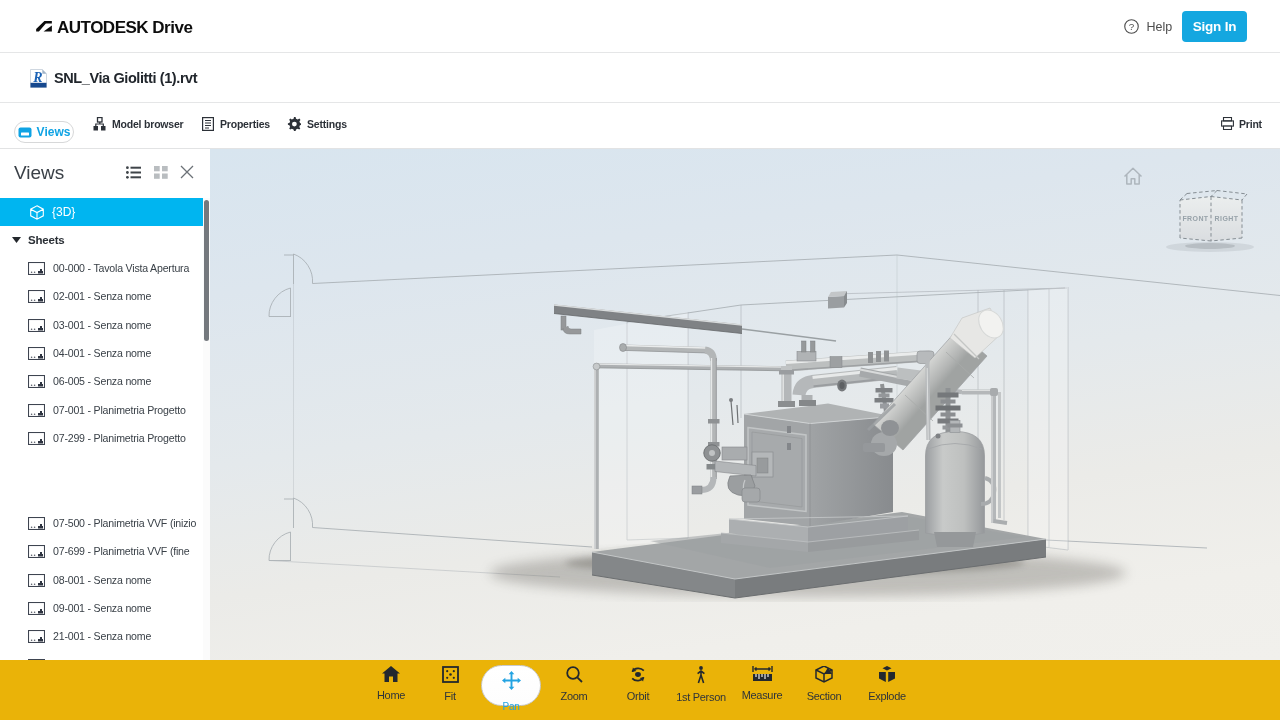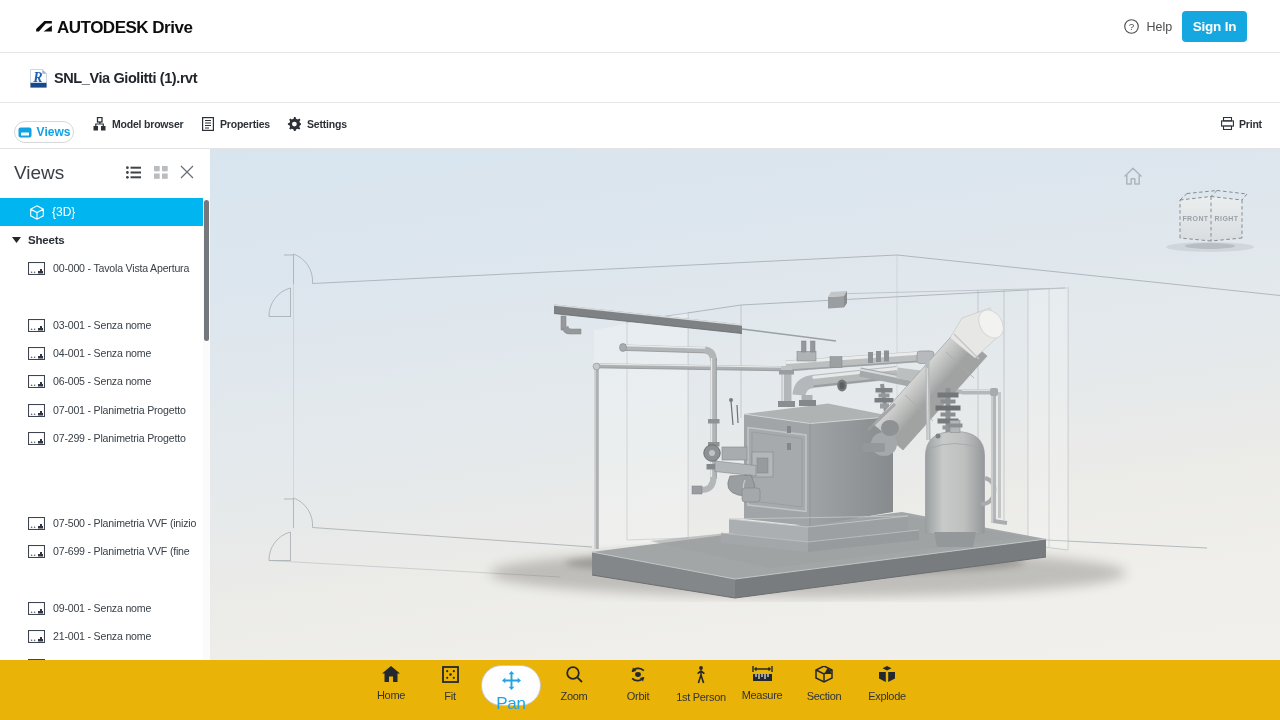--- a/index.html
+++ b/index.html
@@ -50,21 +50,21 @@
 #canvas { position:absolute; left:210px; top:149px; width:1070px; height:511px;
   background:linear-gradient(172deg, #d8e5ef 0%, #dde6ee 22%, #e4e9ec 48%, #ebebe8 68%, #f0efeb 86%, #f1f0ec 100%); }
 
 
 #bbar { position:absolute; left:0; top:660px; width:1280px; height:60px; background:#eab308; }
 .bitem { position:absolute; top:6px; width:80px; text-align:center; }
 .bitem .lbl { font-size:11px; letter-spacing:-0.3px; color:#2f343a; margin-top:3px; }
 #panpill { position:absolute; left:481px; top:5px; width:60px; height:41px;
   border:1px solid #c9cacc; border-radius:21px; background:linear-gradient(#fff,#fdfdfd);
   text-align:center; }
-#panpill .lbl { font-size:17px; letter-spacing:-0.3px; color:#23a3e2; margin-top:0; }
+#panpill .lbl { font-size:10px; letter-spacing:-0.3px; color:#23a3e2; margin-top:7px; }
 </style>
 </head>
 <body>
 <div id="page">
 
   <div id="hdr">
     <svg id="logo" width="16" height="10.5" viewBox="0 0 15.4 10.3">
       <path d="M0,10.3 L0,7.9 L8.1,0 L15.4,0 L15.4,2.5 L9.5,2.5 L2.7,10.3 Z" fill="#0d0d0d"></path>
       <path d="M7.3,10.3 L15.4,10.3 L15.4,4.4 Z" fill="#0d0d0d"></path>
     </svg>
@@ -382,20 +382,29 @@
     </div>
     <div class="prow" style="top:105px">
         <svg style="margin-left:28px;flex:none" width="17" height="13" viewBox="0 0 17 13">
           <rect x="0.5" y="0.5" width="16" height="12" fill="#fff" stroke="#3e4450" stroke-width="1.1"></rect>
           <path d="M10,9 h2 v-2 h2 v2 h1 v2.5 h-5 Z" fill="#2f3542"></path>
           <circle cx="3.6" cy="10.3" r="0.8" fill="#565b66"></circle>
           <circle cx="6.6" cy="10.3" r="0.8" fill="#565b66"></circle>
         </svg>
         <span class="txt" style="margin-left:8px">00-000 - Tavola Vista Apertura</span>
       </div>
+    <div class="prow" style="top:133px">
+        <svg style="margin-left:28px;flex:none" width="17" height="13" viewBox="0 0 17 13">
+          <rect x="0.5" y="0.5" width="16" height="12" fill="#fff" stroke="#3e4450" stroke-width="1.1"></rect>
+          <path d="M10,9 h2 v-2 h2 v2 h1 v2.5 h-5 Z" fill="#2f3542"></path>
+          <circle cx="3.6" cy="10.3" r="0.8" fill="#565b66"></circle>
+          <circle cx="6.6" cy="10.3" r="0.8" fill="#565b66"></circle>
+        </svg>
+        <span class="txt" style="margin-left:8px">02-001 - Senza nome</span>
+      </div>
     <div class="prow" style="top:162px">
         <svg style="margin-left:28px;flex:none" width="17" height="13" viewBox="0 0 17 13">
           <rect x="0.5" y="0.5" width="16" height="12" fill="#fff" stroke="#3e4450" stroke-width="1.1"></rect>
           <path d="M10,9 h2 v-2 h2 v2 h1 v2.5 h-5 Z" fill="#2f3542"></path>
           <circle cx="3.6" cy="10.3" r="0.8" fill="#565b66"></circle>
           <circle cx="6.6" cy="10.3" r="0.8" fill="#565b66"></circle>
         </svg>
         <span class="txt" style="margin-left:8px">03-001 - Senza nome</span>
       </div>
     <div class="prow" style="top:190px">
@@ -444,20 +453,29 @@
         <span class="txt" style="margin-left:8px">07-500 - Planimetria VVF (inizio</span>
       </div>
     <div class="prow" style="top:388px">
         <svg style="margin-left:28px;flex:none" width="17" height="13" viewBox="0 0 17 13">
           <rect x="0.5" y="0.5" width="16" height="12" fill="#fff" stroke="#3e4450" stroke-width="1.1"></rect>
           <path d="M10,9 h2 v-2 h2 v2 h1 v2.5 h-5 Z" fill="#2f3542"></path>
           <circle cx="3.6" cy="10.3" r="0.8" fill="#565b66"></circle>
           <circle cx="6.6" cy="10.3" r="0.8" fill="#565b66"></circle>
         </svg>
         <span class="txt" style="margin-left:8px">07-699 - Planimetria VVF (fine</span>
+      </div>
+    <div class="prow" style="top:417px">
+        <svg style="margin-left:28px;flex:none" width="17" height="13" viewBox="0 0 17 13">
+          <rect x="0.5" y="0.5" width="16" height="12" fill="#fff" stroke="#3e4450" stroke-width="1.1"></rect>
+          <path d="M10,9 h2 v-2 h2 v2 h1 v2.5 h-5 Z" fill="#2f3542"></path>
+          <circle cx="3.6" cy="10.3" r="0.8" fill="#565b66"></circle>
+          <circle cx="6.6" cy="10.3" r="0.8" fill="#565b66"></circle>
+        </svg>
+        <span class="txt" style="margin-left:8px">08-001 - Senza nome</span>
       </div>
     <div class="prow" style="top:445px">
         <svg style="margin-left:28px;flex:none" width="17" height="13" viewBox="0 0 17 13">
           <rect x="0.5" y="0.5" width="16" height="12" fill="#fff" stroke="#3e4450" stroke-width="1.1"></rect>
           <path d="M10,9 h2 v-2 h2 v2 h1 v2.5 h-5 Z" fill="#2f3542"></path>
           <circle cx="3.6" cy="10.3" r="0.8" fill="#565b66"></circle>
           <circle cx="6.6" cy="10.3" r="0.8" fill="#565b66"></circle>
         </svg>
         <span class="txt" style="margin-left:8px">09-001 - Senza nome</span>
       </div>

